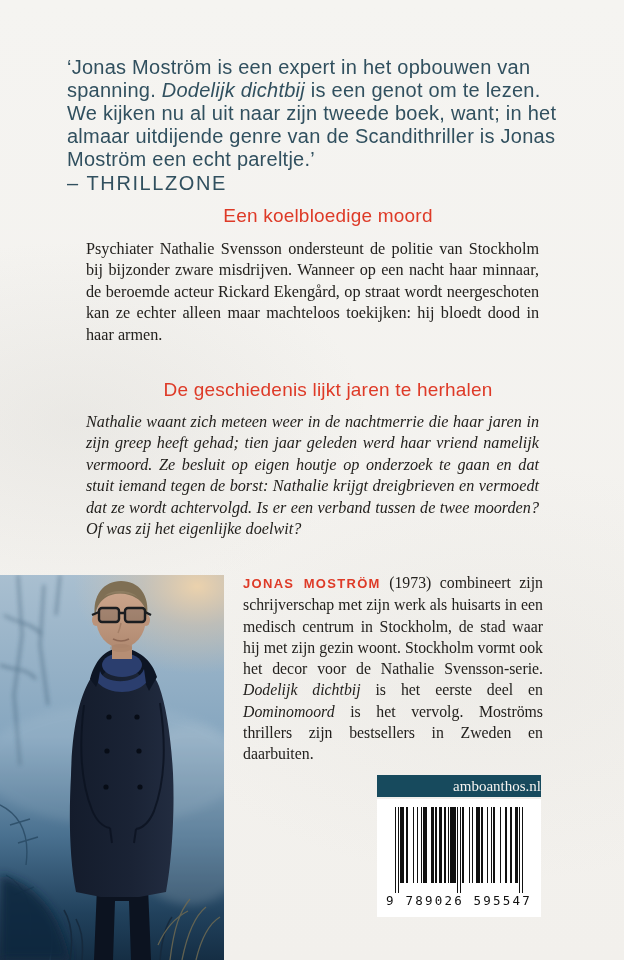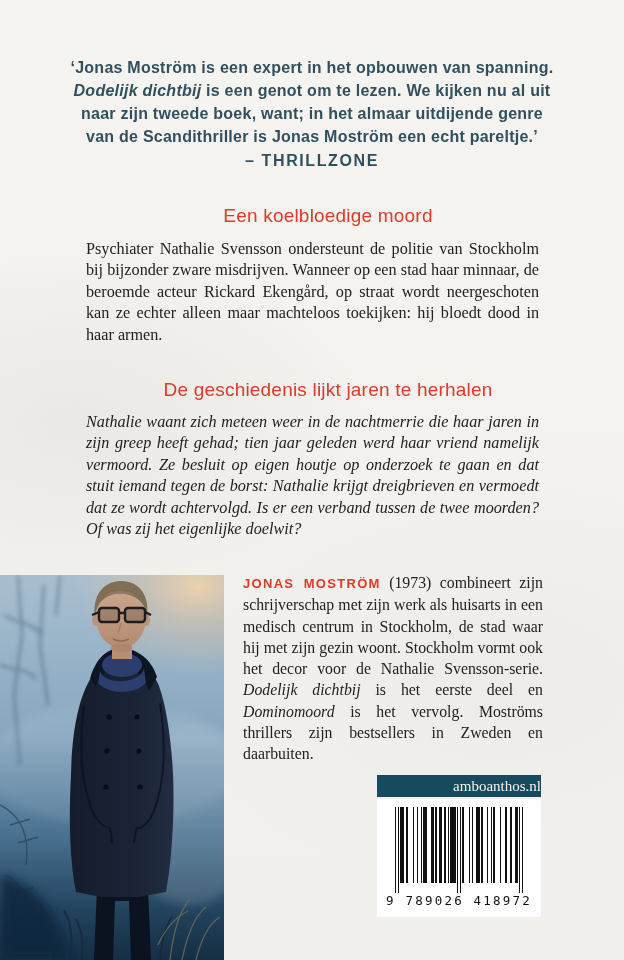--- a/index.html
+++ b/index.html
@@ -4,22 +4,22 @@
 <style>
   html,body{margin:0;padding:0;}
   body{width:624px;height:960px;position:relative;background:#f3f1ee;
        font-family:"Liberation Sans",sans-serif;overflow:hidden;}
   .page{position:absolute;inset:0;
         background:
           radial-gradient(ellipse 420px 260px at 12% 44%, rgba(190,188,182,0.18), transparent 70%),
           radial-gradient(ellipse 500px 300px at 80% 70%, rgba(200,198,190,0.12), transparent 70%),
           linear-gradient(#f5f4f1, #f2f0ec);}
   
-  .quote{position:absolute;top:56px;left:67px;width:490px;text-align:center;
-         color:#31505f;font-size:16px;line-height:23px;letter-spacing:.25px;font-weight:bold;}
+  .quote{position:absolute;top:56px;left:67px;width:490px;
+         color:#31505f;font-size:20px;line-height:23px;letter-spacing:.25px;}
   .quote p{margin:0;}
   .quote i{font-style:italic;}
   .attribution{margin-top:1px;letter-spacing:1.6px;}
   
   h1{position:absolute;left:0;width:624px;text-align:center;margin:16px;
      font-size:19px;font-weight:400;letter-spacing:.2px;color:#de3a27;}
   .h1a{top:189px;}
   .h1b{top:363px;}
   
   .body{position:absolute;left:86px;width:453px;margin:0;
@@ -51,21 +51,21 @@
 <body>
 
 <div class="page">
 
   <div class="quote">
     <p><span>‘Jonas Moström is een expert in het opbouwen van spanning. </span><i>Dodelijk dichtbij</i><span> is een genot om te lezen. We kijken nu al uit naar zijn tweede boek, want; in het almaar uitdijende genre van de Scandithriller is Jonas Moström een echt pareltje.’</span></p>
     <div class="attribution">– THRILLZONE</div>
   </div>
 
   <h1 class="h1a">Een koelbloedige moord</h1>
-  <p class="body p1">Psychiater Nathalie Svensson ondersteunt de politie van Stockholm bij bijzonder zware misdrijven. Wanneer op een stad haar minnaar, de beroemde acteur Rickard Ekengård, op straat wordt neergeschoten kan ze echter alleen maar machteloos toekijken: hij bloedt dood in haar armen.</p>
+  <p class="body p1">Psychiater Nathalie Svensson ondersteunt de politie van Stockholm bij bijzonder zware misdrijven. Wanneer op een nacht haar minnaar, de beroemde acteur Rickard Ekengård, op straat wordt neergeschoten kan ze echter alleen maar machteloos toekijken: hij bloedt dood in haar armen.</p>
 
   <h1 class="h1b">De geschiedenis lijkt jaren te herhalen</h1>
   <p class="body p2">Nathalie waant zich meteen weer in de nachtmerrie die haar jaren in zijn greep heeft gehad; tien jaar geleden werd haar vriend namelijk vermoord. Ze besluit op eigen houtje op onderzoek te gaan en dat stuit iemand tegen de borst: Nathalie krijgt dreigbrieven en vermoedt dat ze wordt achtervolgd. Is er een verband tussen de twee moorden? Of was zij het eigenlijke doelwit?</p>
 
   <svg class="photo" viewBox="0 0 224 385" aria-hidden="true">
     <defs>
       <linearGradient id="gBase" x1="0" y1="0" x2="0" y2="1">
         <stop offset="0" stop-color="#a9bfd0"></stop>
         <stop offset="0.42" stop-color="#86a6bf"></stop>
         <stop offset="0.68" stop-color="#49708f"></stop>
@@ -218,16 +218,16 @@
         <rect x="73" y="0" width="1" height="88" fill="#111"></rect>
         <rect x="78" y="0" width="1" height="88" fill="#111"></rect>
         <rect x="82" y="0" width="1" height="88" fill="#111"></rect>
         <rect x="85" y="0" width="1" height="88" fill="#111"></rect>
         <rect x="86" y="0" width="1" height="88" fill="#111"></rect>
         <rect x="89" y="0" width="1" height="88" fill="#111"></rect>
         <rect x="90" y="0" width="1" height="88" fill="#111"></rect>
         <rect x="92" y="0" width="1" height="100" fill="#111"></rect>
         <rect x="94" y="0" width="1" height="100" fill="#111"></rect>
       </svg>
-    <div class="isbn">9 789026 418972</div>
+    <div class="isbn">9 789026 595547</div>
   </div>
 
 </div>
 
 </body></html>

